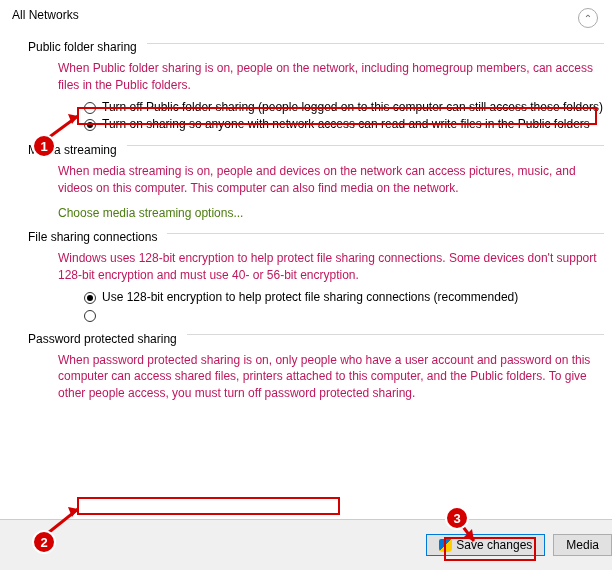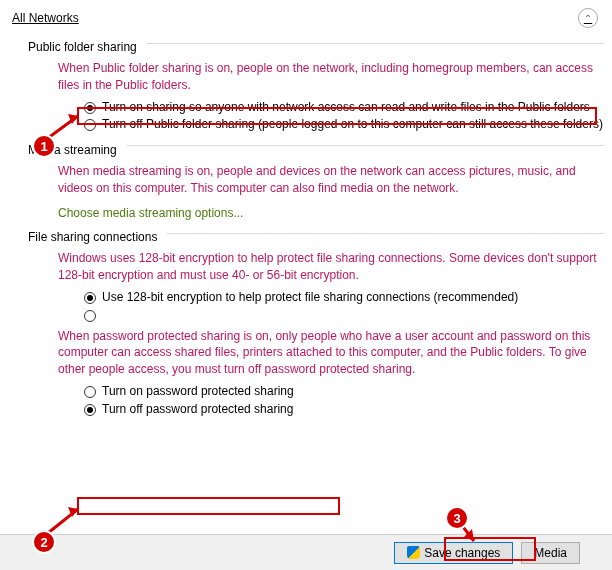--- a/index.html
+++ b/index.html
@@ -10,24 +10,22 @@
       color: #000;
       background: #fff;
       width: 612px;
       height: 570px;
       overflow: hidden;
       position: relative;
     }
     .panel { padding: 4px 8px 0 10px; }
     .header-row {
       display: flex;
-      align-items: center;
       justify-content: space-between;
       padding: 4px 6px 2px 2px;
-      text-decoration: underline;
     }
     .collapse-btn {
       width: 20px; height: 20px;
       border-radius: 50%;
       border: 1px solid #aaa;
       display: flex; align-items: center; justify-content: center;
       color: #666;
       font-size: 10px;
     }
     .separator {
@@ -62,27 +60,27 @@
     .radio-outer.checked::after {
       content: '';
       width: 6px; height: 6px;
       background: #000;
       border-radius: 50%;
     }
     .link { color: #4d7c0f; margin-left: 48px; display:inline-block; margin-top:4px; }
     .footer {
       position: absolute;
       bottom: 0; left: 0; right: 0;
-      height: 36px;
+      height: 51px;
       border-top: 1px solid #ccc;
       background: #f0f0f0;
       display: flex;
       align-items: center;
       justify-content: flex-end;
-      padding-right: 32px;
+      padding-right: 0;
       gap: 8px;
     }
     .btn {
       height: 22px;
       padding: 0 12px;
       font-size: 12px;
       border: 1px solid #adadad;
       background: #e1e1e1;
       display: flex;
       align-items: center;
@@ -131,27 +129,27 @@
   </div>
 
   
   <div class="section-title-row">
     <span class="lbl">Public folder sharing</span>
     <div class="separator"></div>
   </div>
   <div class="section-desc">When Public folder sharing is on, people on the network, including homegroup members, can access files in the Public folders.</div>
   <div class="radio-group">
     <div class="radio-row">
+      <div class="radio-outer"></div>
+      <span>Turn off Public folder sharing (people logged on to this computer can still access these folders)</span>
+    </div>
+    <div class="radio-row">
       <div class="radio-outer checked"></div>
       <span>Turn on sharing so anyone with network access can read and write files in the Public folders</span>
     </div>
-    <div class="radio-row">
-      <div class="radio-outer"></div>
-      <span>Turn off Public folder sharing (people logged on to this computer can still access these folders)</span>
-    </div>
   </div>
 
   
   <div class="section-title-row">
     <span class="lbl">Media streaming</span>
     <div class="separator"></div>
   </div>
   <div class="section-desc">When media streaming is on, people and devices on the network can access pictures, music, and videos on this computer. This computer can also find media on the network.</div>
   <span class="link">Choose media streaming options...</span>
 
@@ -165,31 +163,25 @@
     <div class="radio-row">
       <div class="radio-outer checked"></div>
       <span>Use 128-bit encryption to help protect file sharing connections (recommended)</span>
     </div>
     <div class="radio-row">
       <div class="radio-outer"></div>
     </div>
   </div>
 
   
+  <div class="section-title-row">
+    <span class="lbl">Password protected sharing</span>
+    <div class="separator"></div>
+  </div>
   <div class="section-desc">When password protected sharing is on, only people who have a user account and password on this computer can access shared files, printers attached to this computer, and the Public folders. To give other people access, you must turn off password protected sharing.</div>
-  <div class="radio-group">
-    <div class="radio-row">
-      <div class="radio-outer"></div>
-      <span>Turn on password protected sharing</span>
-    </div>
-    <div class="radio-row">
-      <div class="radio-outer checked"></div>
-      <span>Turn off password protected sharing</span>
-    </div>
-  </div>
 </div>
 
 <div class="footer">
   <button class="btn primary">
     <span class="shield"></span>
     <span>Save changes</span>
   </button>
   <button class="btn">
     <span>Media</span>
   </button>

